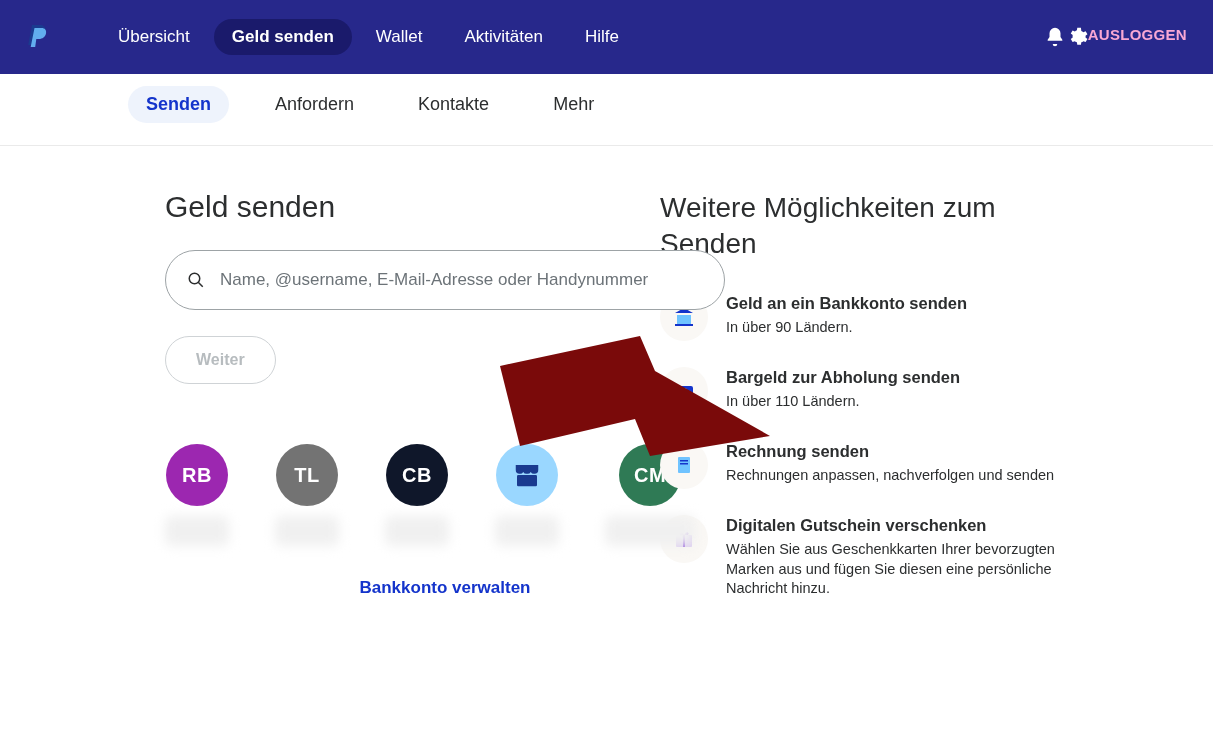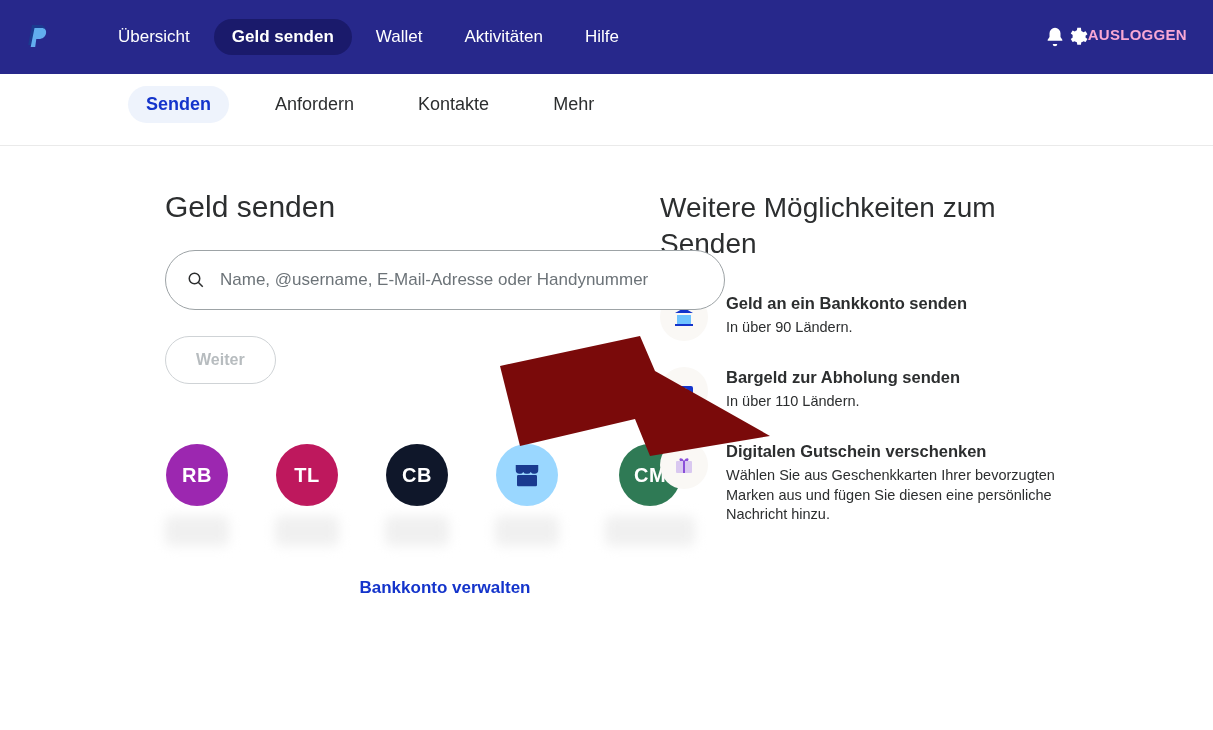--- a/index.html
+++ b/index.html
@@ -105,21 +105,21 @@
     </div>
 
     <button class="weiter-btn" disabled="">Weiter</button>
 
     <div class="contacts">
       <div class="contact">
         <div class="avatar" style="background:#9c27b0">RB</div>
         <div class="name-blur"></div>
       </div>
       <div class="contact">
-        <div class="avatar" style="background:#be185d">TL</div>
+        <div class="avatar" style="background:#737373">TL</div>
         <div class="name-blur"></div>
       </div>
       <div class="contact">
         <div class="avatar" style="background:#0f172a">CB</div>
         <div class="name-blur"></div>
       </div>
       <div class="contact">
         <div class="avatar shop">
           <svg viewBox="0 0 24 24" fill="#1a3a8f">
             <path d="M3 4h18v4a3 3 0 01-3 3 3 3 0 01-3-1.5A3 3 0 0112 11a3 3 0 01-3-1.5A3 3 0 016 11a3 3 0 01-3-3V4z"></path>
@@ -160,20 +160,33 @@
             <rect x="3" y="7" width="18" height="10" rx="2" fill="#1434cb"></rect>
             <circle cx="12" cy="12" r="3" fill="#fff"></circle>
           </svg>
       </div>
       <div class="option-text">
         <div class="opt-title">Bargeld zur Abholung senden</div>
         <div class="opt-sub">In über 110 Ländern.</div>
       </div>
     </div>
 
+    <div class="option">
+      <div class="option-icon">
+        <svg viewBox="0 0 24 24">
+            <rect x="6" y="4" width="12" height="16" rx="1" fill="#6fc3ff"></rect>
+            <rect x="8" y="7" width="8" height="1.5" fill="#1434cb"></rect>
+            <rect x="8" y="10" width="8" height="1.5" fill="#1434cb"></rect>
+          </svg>
+      </div>
+      <div class="option-text">
+        <div class="opt-title">Rechnung senden</div>
+        <div class="opt-sub">Rechnungen anpassen, nachverfolgen und senden</div>
+      </div>
+    </div>
 
     <div class="option">
       <div class="option-icon">
         <svg viewBox="0 0 24 24">
             <rect x="4" y="8" width="16" height="12" rx="1" fill="#d9c8f0"></rect>
             <rect x="11" y="8" width="2" height="12" fill="#8a4fd9"></rect>
             <path d="M12 8c-2-4-6-3-4 0h4zm0 0c2-4 6-3 4 0h-4z" fill="#8a4fd9"></path>
           </svg>
       </div>
       <div class="option-text">

